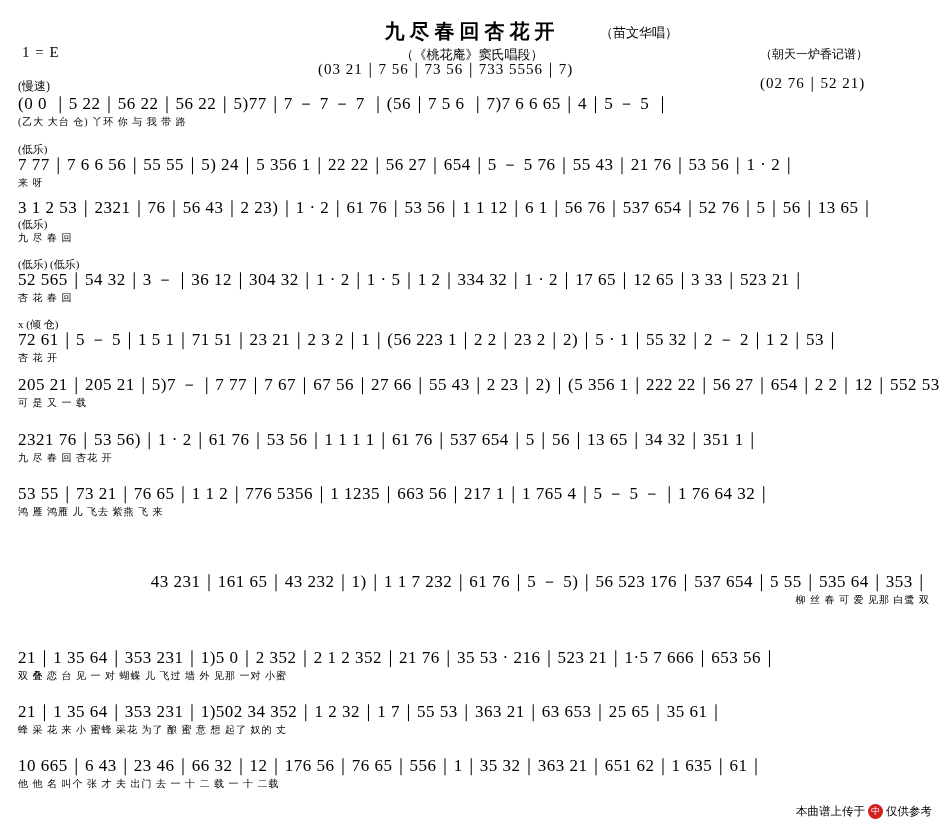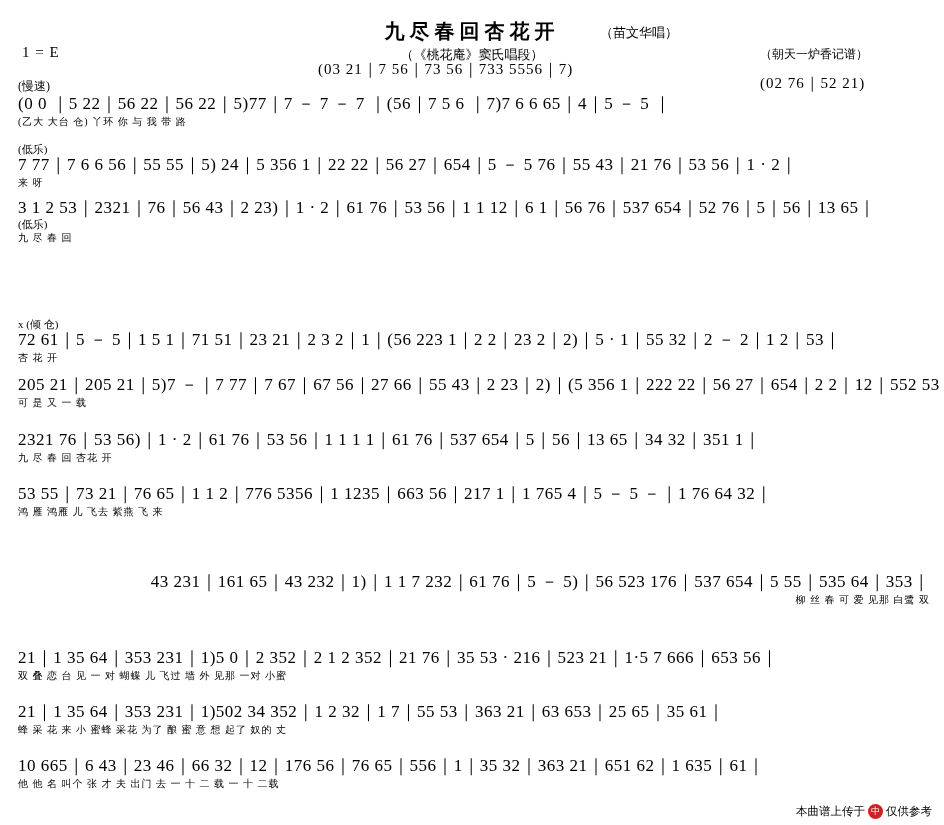--- a/index.html
+++ b/index.html
@@ -160,20 +160,25 @@
     <div class="notes">7 77｜7 6  6  56｜55 55｜5) 24｜5 356 1｜22 22｜56 27｜654｜5 － 5 76｜55 43｜21 76｜53 56｜1 · 2｜</div>
     <div class="lyric">来          呀</div>
   </div>
 
   <div class="row" style="top:198px;">
     <div class="notes">3 1 2  53｜2321｜76｜56 43｜2 23)｜1 · 2｜61  76｜53 56｜1 1  12｜6 1｜56 76｜537 654｜52 76｜5｜56｜13 65｜</div>
     <div class="marks">                                                                                                                  (低乐)</div>
     <div class="lyric">                                            九      尽                                                                    春  回</div>
   </div>
 
+  <div class="row" style="top:258px;">
+    <div class="marks">                        (低乐)                                                                        (低乐)</div>
+    <div class="notes">52 565｜54 32｜3 －｜36  12｜304 32｜1 · 2｜1 · 5｜1  2｜334 32｜1 · 2｜17 65｜12 65｜3 33｜523 21｜</div>
+    <div class="lyric">杏  花                                                                                                             春      回</div>
+  </div>
 
   <div class="row" style="top:318px;">
     <div class="marks">                                x                                                                    (倾 仓)</div>
     <div class="notes">72 61｜5 － 5｜1  5 1｜71  51｜23 21｜2 3 2｜1｜(56  223 1｜2 2｜23 2｜2)｜5 · 1｜55 32｜2 － 2｜1 2｜53｜</div>
     <div class="lyric">                                                                                                                  杏  花 开</div>
   </div>
 
   <div class="row" style="top:375px;">
     <div class="notes">205 21｜205 21｜5)7 －｜7 77｜7 67｜67 56｜27 66｜55 43｜2 23｜2)｜(5 356 1｜222 22｜56 27｜654｜2 2｜12｜552 53｜</div>
     <div class="lyric">                                                                可 是 又 一  载</div>

